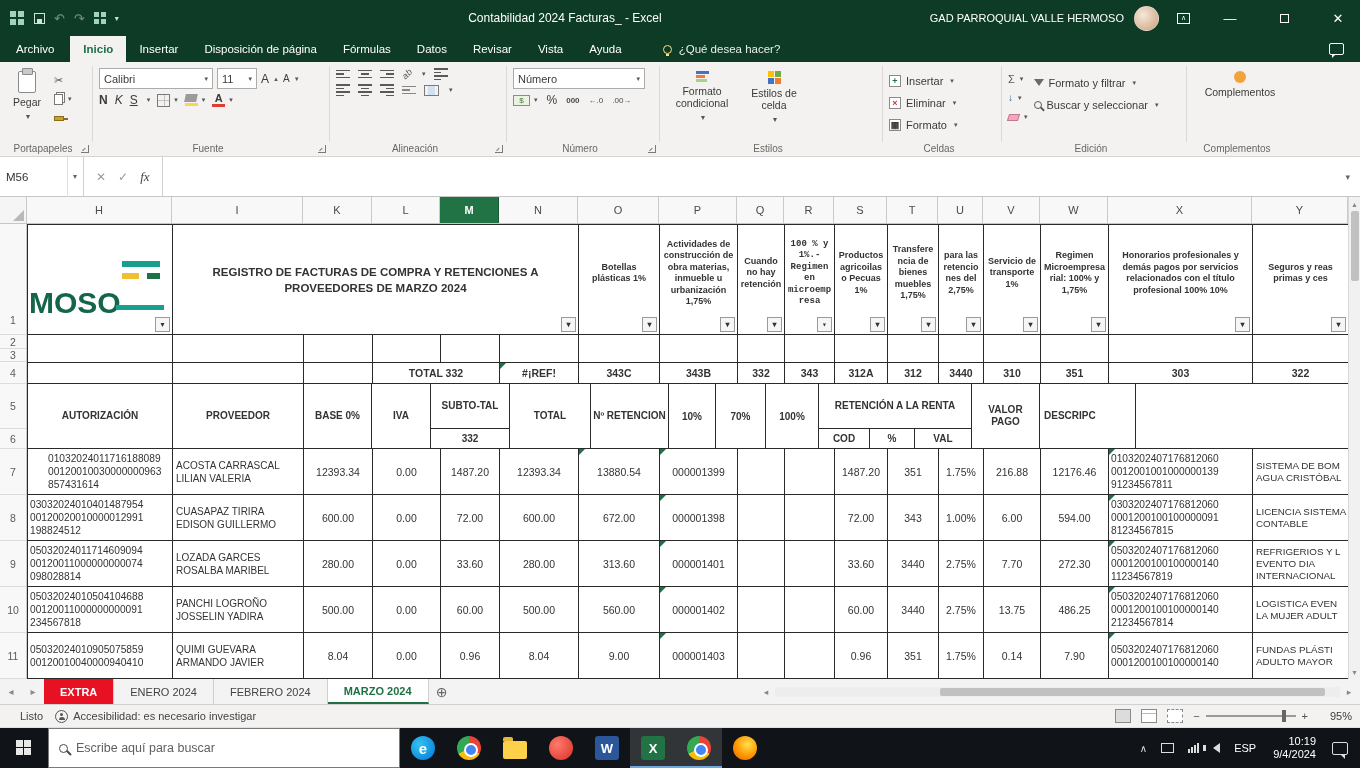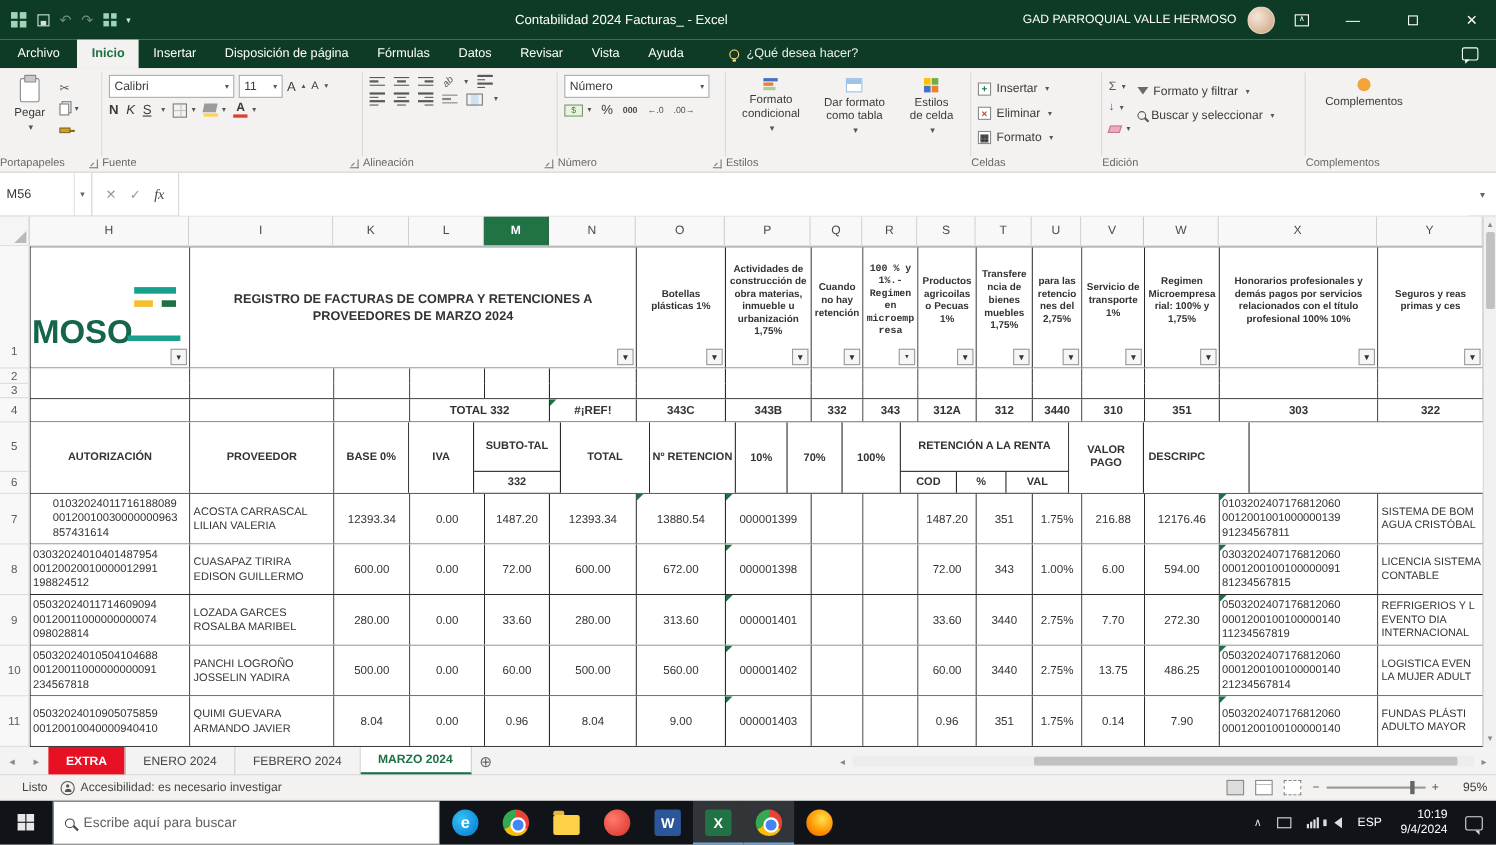--- a/index.html
+++ b/index.html
@@ -33,21 +33,21 @@
 .tellme{display:flex;align-items:center;gap:7px;margin-left:28px;font-size:11.5px;color:#e9f0ec}
 .bulb{width:9px;height:9px;border:1.4px solid #ffe08a;border-radius:50%;position:relative}
 .bulb::after{content:'';position:absolute;left:2px;bottom:-3px;width:3px;height:2px;background:#ffe08a}
 .rtabs-right{margin-left:auto;display:flex;align-items:center;padding-right:16px}
 .bubble{width:15px;height:12px;border:1px solid #fff;border-radius:2px;position:relative}
 .bubble::after{content:'';position:absolute;left:2px;bottom:-4px;border-left:4px solid #fff;border-bottom:4px solid transparent}
 
 
 .ribbon{height:95px;background:#f3f2f1;border-bottom:1px solid #d6d4d2;display:flex;align-items:stretch;position:relative;color:#3b3b3b}
 .rgroup{position:relative;padding:4px 6px 16px;display:flex;gap:6px}
-.rglabel{position:absolute;bottom:2px;left:0;right:6px;font-size:10px;color:#696762;white-space:nowrap}
+.rglabel{position:absolute;bottom:2px;left:0;right:6px;text-align:center;font-size:10px;color:#696762;white-space:nowrap}
 .launcher{position:absolute;right:3px;bottom:3px;width:8px;height:8px;border-right:1.4px solid #7a7a7a;border-bottom:1.4px solid #7a7a7a}
 .launcher::before{content:'';position:absolute;right:2px;bottom:2px;width:4px;height:1.4px;background:#7a7a7a;transform:rotate(-45deg)}
 .rsep{width:1px;background:#dbd9d7;margin:4px 0 14px}
 .arr{font-size:7px;color:#555;margin-left:2px}
 .bigbtn{display:flex;flex-direction:column;align-items:center;justify-content:flex-start;gap:3px;padding:5px 7px 2px;font-size:10.5px;line-height:12px;text-align:center;border-radius:2px}
 .clip{width:18px;height:22px;border:1.5px solid #8a8a8a;background:#fff;border-radius:2px;position:relative}
 .clip::before{content:'';position:absolute;top:-4px;left:3px;width:9px;height:5px;background:#c9c9c9;border:1px solid #8a8a8a;border-radius:1px}
 .smcol{display:flex;flex-direction:column;gap:3px;justify-content:flex-start;padding-top:6px}
 .sbtn{height:16px;display:flex;align-items:center;gap:3px;font-size:11px;color:#5a5a5a}
 .ic-copy{width:9px;height:11px;border:1px solid #777;background:#fff;box-shadow:2px -2px 0 -1px #fff,2px -2px 0 0 #777}
@@ -423,25 +423,20 @@
   <div class="rsep"></div>
 
   <div class="rgroup" style="width:222px">
     <div class="bigbtn" style="width:72px">
       <span class="ic-cf">
           <i></i>
           <i></i>
           <i></i>
         </span>
       <span>Formato condicional</span>
-      <span class="arr">▼</span>
-    </div>
-    <div class="bigbtn" style="width:72px">
-      <span class="ic-ft"></span>
-      <span>Dar formato como tabla</span>
       <span class="arr">▼</span>
     </div>
     <div class="bigbtn" style="width:60px">
       <span class="ic-cs">
           <i></i>
           <i></i>
           <i></i>
           <i></i>
         </span>
       <span>Estilos de celda</span>

